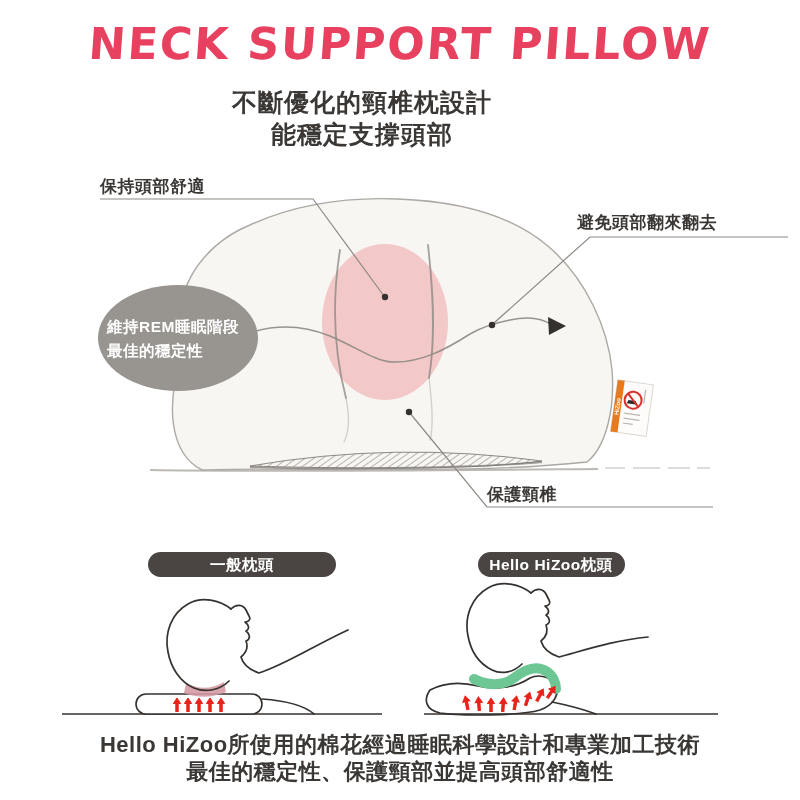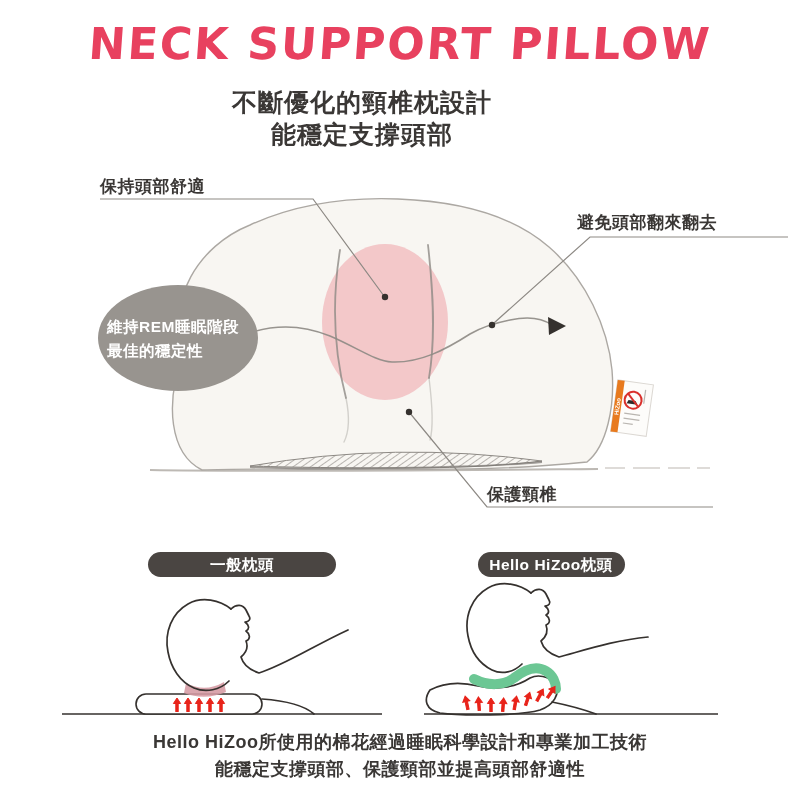--- a/index.html
+++ b/index.html
@@ -5,21 +5,21 @@
   html,body{margin:0;padding:0;background:#fff;}
   .page{position:relative;width:800px;height:800px;background:#fff;overflow:hidden;
         font-family:"Liberation Sans","DejaVu Sans",sans-serif;}
   .title{position:absolute;left:0;top:18px;width:800px;text-align:center;
          font-size:44px;font-weight:700;letter-spacing:2px;color:var(--title-pink);
          transform:skewX(-4deg);font-family:"DejaVu Sans",sans-serif;}
   .subtitle{position:absolute;left:0;width:724px;text-align:center;
             font-size:25px;font-weight:700;color:var(--text-dark);letter-spacing:1px;}
   .sub1{top:86px;} .sub2{top:118px;}
   .footer-text{position:absolute;left:0;width:800px;text-align:center;
-               font-size:18px;font-weight:600;color:var(--text-dark);letter-spacing:.5px;}
+               font-size:22px;font-weight:600;color:var(--text-dark);letter-spacing:.5px;}
   .f1{top:730px;} .f2:{}
   .f2{top:757px;}
   svg{position:absolute;left:0;top:0;}
   .callout-text{font-size:17px;font-weight:600;fill:var(--text-dark);letter-spacing:.5px;}
   .callout-line{stroke:var(--line-gray);stroke-width:1.2;fill:none;}
   .dot{fill:var(--sketch-dark);}
   .bubble{fill:var(--bubble-gray);}
   .bubble-text{font-size:15.5px;font-weight:600;fill:#ffffff;letter-spacing:.5px;}
   .pillow{fill:var(--pillow-fill);stroke:var(--pillow-stroke);stroke-width:1.4;}
   .sketch{stroke:var(--line-gray);fill:none;stroke-linecap:round;}
@@ -172,15 +172,15 @@
         <use href="#arr" transform="translate(503,707) rotate(4)"></use>
         <use href="#arr" transform="translate(515,705) rotate(10)"></use>
         <use href="#arr" transform="translate(527,701) rotate(18)"></use>
         <use href="#arr" transform="translate(539,697) rotate(28)"></use>
         <use href="#arr" transform="translate(550,694) rotate(34)"></use>
       </g>
     </g>
   </svg>
 
   <div class="footer-text f1">Hello HiZoo所使用的棉花經過睡眠科學設計和專業加工技術</div>
-  <div class="footer-text f2">能穩定支撐頭部、保護頸部並提高頭部舒適性</div>
+  <div class="footer-text f2">最佳的穩定性、保護頸部並提高頭部舒適性</div>
 
 </div>
 
 </body></html>

